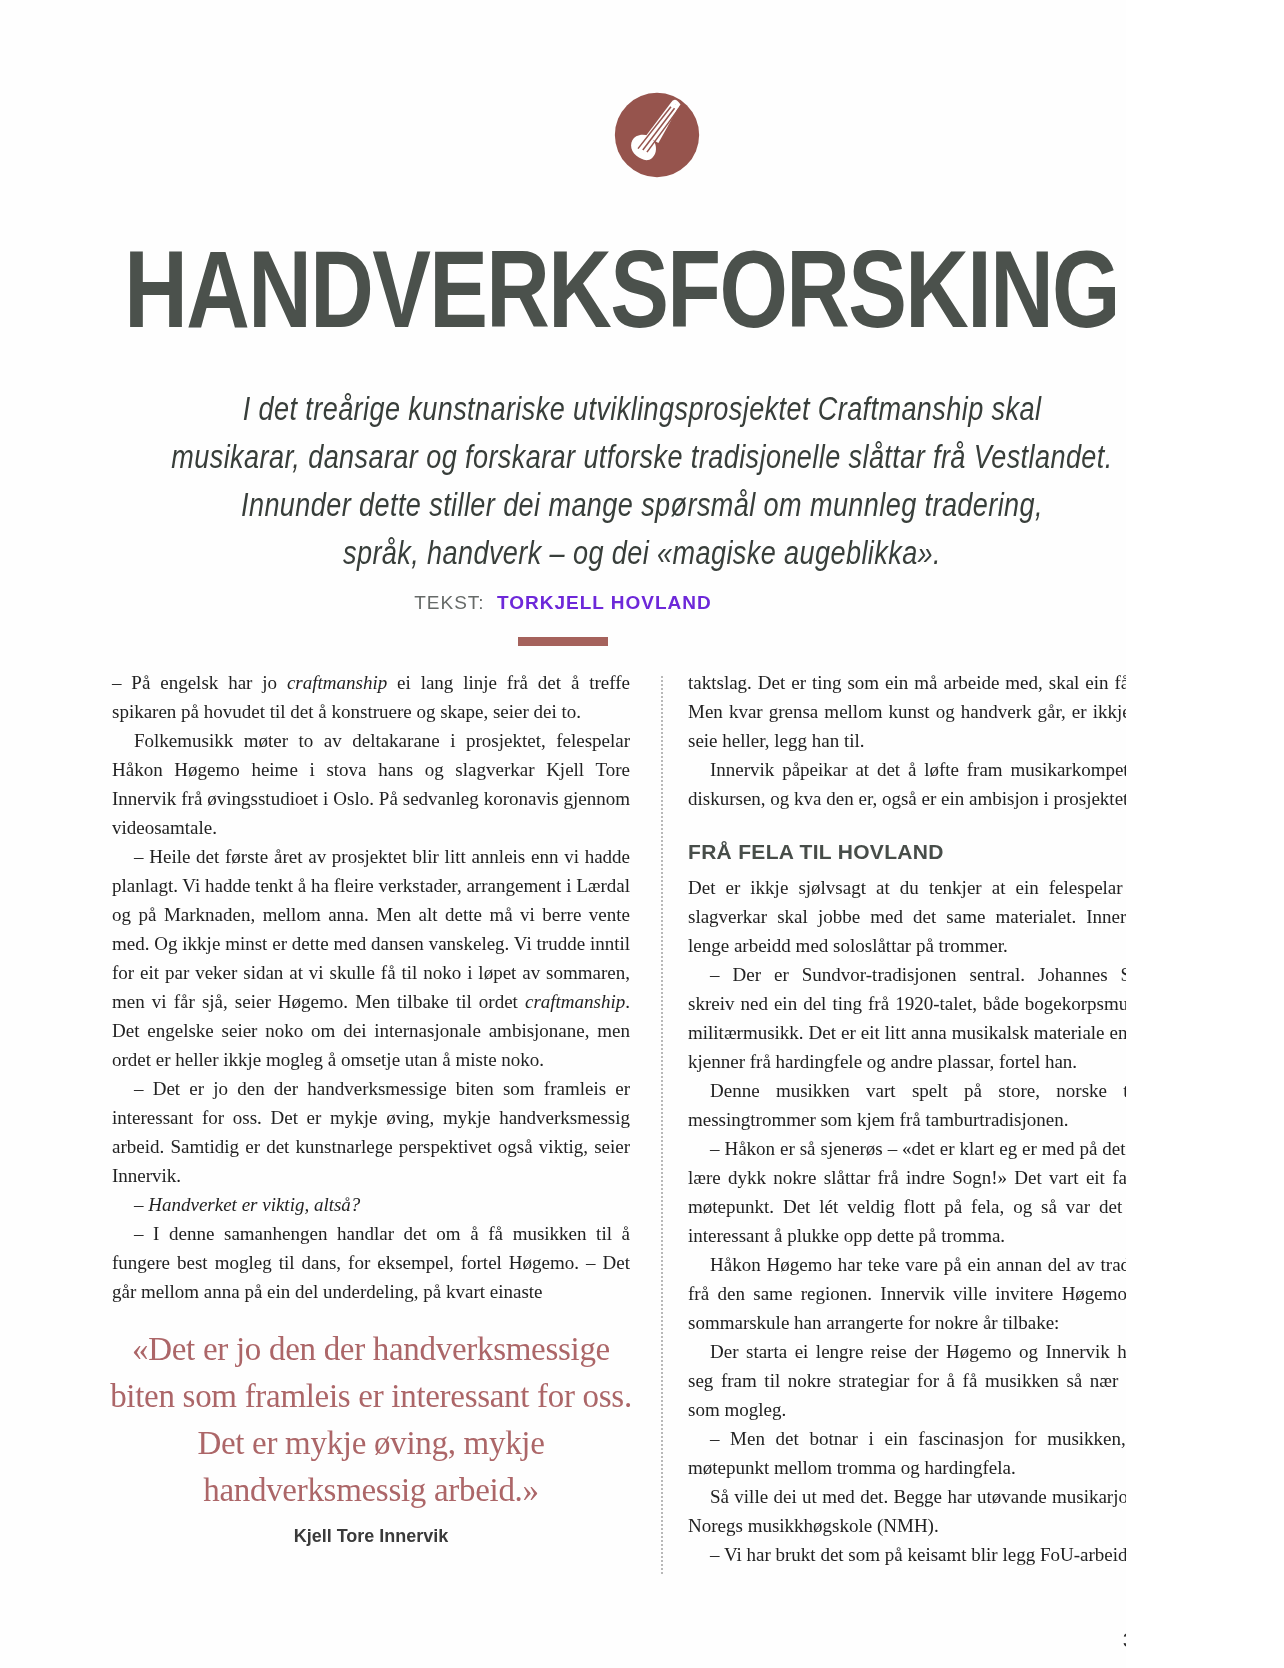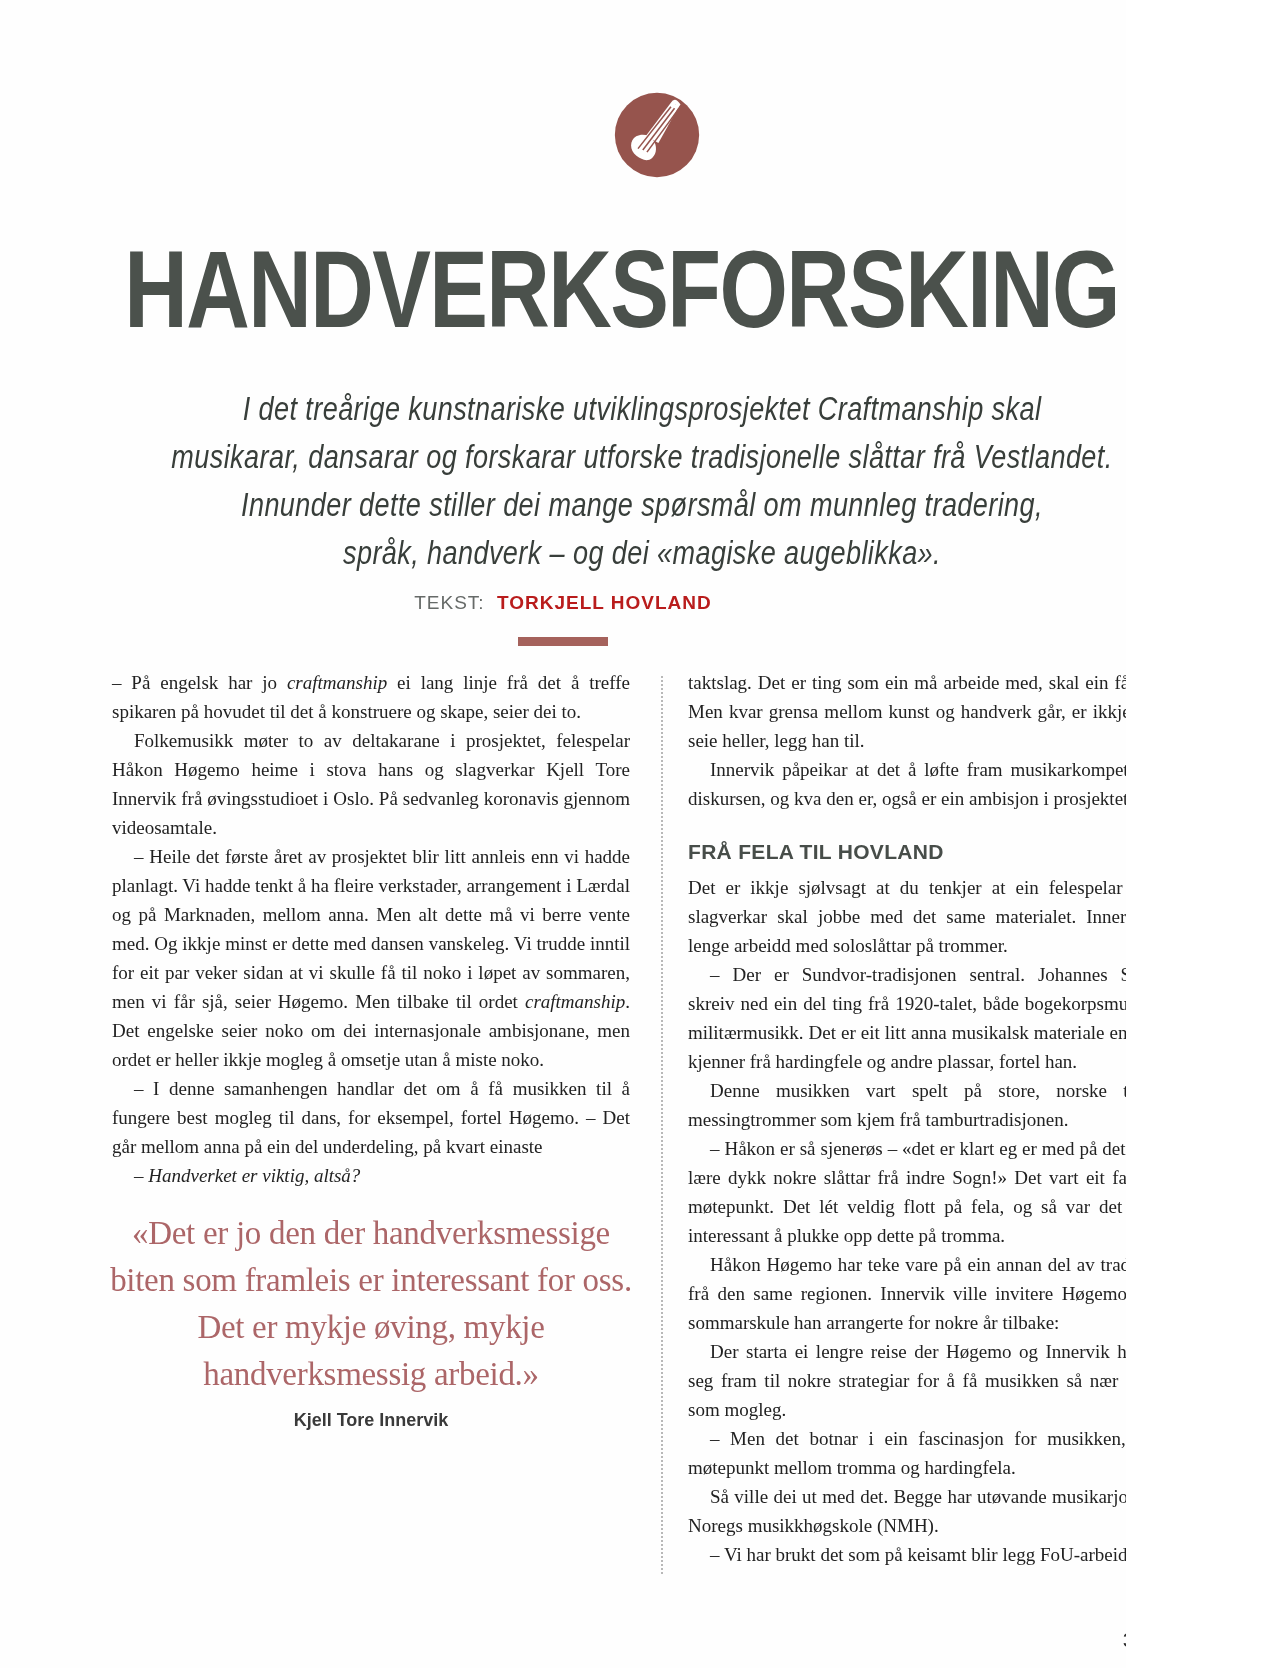--- a/index.html
+++ b/index.html
@@ -22,21 +22,21 @@
     transform:scaleX(0.82);transform-origin:50% 50%;
     text-align:center;white-space:pre-line;
     font-family:"Liberation Sans",sans-serif;font-style:italic;
     font-size:33px;line-height:48px;letter-spacing:0.5px;color:#383e3a;
   }
   .byline{
     position:absolute;top:592px;left:0;width:100%;text-align:center;
     font-family:"Liberation Sans",sans-serif;font-size:19px;letter-spacing:1px;
   }
   .byline .lbl{color:#666a68;font-weight:normal;}
-  .byline .name{color:#b91c1c;font-weight:bold;margin-left:6px;}
+  .byline .name{color:#6d28d9;font-weight:bold;margin-left:6px;}
   .hdr-divider{
     position:absolute;top:637px;left:50%;margin-left:-45px;
     width:90px;height:9px;background:#a5625c;
   }
   
   .col{position:absolute;top:668px;font-size:19px;line-height:29px;text-align:justify;}
   .col-left{left:112px;width:518px;}
   .col-right{left:688px;width:497px;}
   .col-rule{
     position:absolute;left:661px;top:676px;height:898px;width:0;
@@ -99,22 +99,23 @@
     <span class="lbl">TEKST:</span>
     <span class="name">TORKJELL HOVLAND</span>
   </div>
 
   <div class="hdr-divider"></div>
 
   <section class="col col-left" id="col-left">
       <p class="">– På engelsk har jo <em>craftmanship</em> ei lang linje frå det å treffe spikaren på hovudet til det å konstruere og skape, seier dei to.</p>
       <p class="indent">Folkemusikk møter to av deltakarane i prosjektet, felespelar Håkon Høgemo heime i stova hans og slagverkar Kjell Tore Innervik frå øvingsstudioet i Oslo. På sedvanleg koronavis gjennom videosamtale.</p>
       <p class="indent">– Heile det første året av prosjektet blir litt annleis enn vi hadde planlagt. Vi hadde tenkt å ha fleire verkstader, arrangement i Lærdal og på Marknaden, mellom anna. Men alt dette må vi berre vente med. Og ikkje minst er dette med dansen vanskeleg. Vi trudde inntil for eit par veker sidan at vi skulle få til noko i løpet av sommaren, men vi får sjå, seier Høgemo. Men tilbake til ordet <em>craftmanship</em>. Det engelske seier noko om dei internasjonale ambisjonane, men ordet er heller ikkje mogleg å omsetje utan å miste noko.</p>
+      <p class="indent">– Det er jo den der handverksmessige biten som framleis er interessant for oss. Det er mykje øving, mykje handverksmessig arbeid. Samtidig er det kunstnarlege perspektivet også viktig, seier Innervik.</p>
+      <p class="indent italic">– Handverket er viktig, altså?</p>
       <p class="indent">– I denne samanhengen handlar det om å få musikken til å fungere best mogleg til dans, for eksempel, fortel Høgemo. – Det går mellom anna på ein del underdeling, på kvart einaste</p>
-      <p class="indent italic">– Handverket er viktig, altså?</p>
       <div class="pullquote" style="color: rgb(172, 102, 104);">«Det er jo den der handverksmessige biten som framleis er interessant for oss. Det er mykje øving, mykje handverksmessig arbeid.»</div>
       <div class="quote-attr">Kjell Tore Innervik</div>
     </section>
   <div class="col-rule"></div>
   <section class="col col-right" id="col-right">
       <p class="">taktslag. Det er ting som ein må arbeide med, skal ein få det til. Men kvar grensa mellom kunst og handverk går, er ikkje godt å seie heller, legg han til.</p>
       <p class="indent">Innervik påpeikar at det å løfte fram musikarkompetansen i diskursen, og kva den er, også er ein ambisjon i prosjektet.</p>
       <h2 class="subhead">FRÅ FELA TIL HOVLAND</h2>
       <p class="">Det er ikkje sjølvsagt at du tenkjer at ein felespelar og ein slagverkar skal jobbe med det same materialet. Innervik har lenge arbeidd med soloslåttar på trommer.</p>
       <p class="indent">– Der er Sundvor-tradisjonen sentral. Johannes Sundvor skreiv ned ein del ting frå 1920-talet, både bogekorpsmusikk og militærmusikk. Det er eit litt anna musikalsk materiale enn det vi kjenner frå hardingfele og andre plassar, fortel han.</p>

